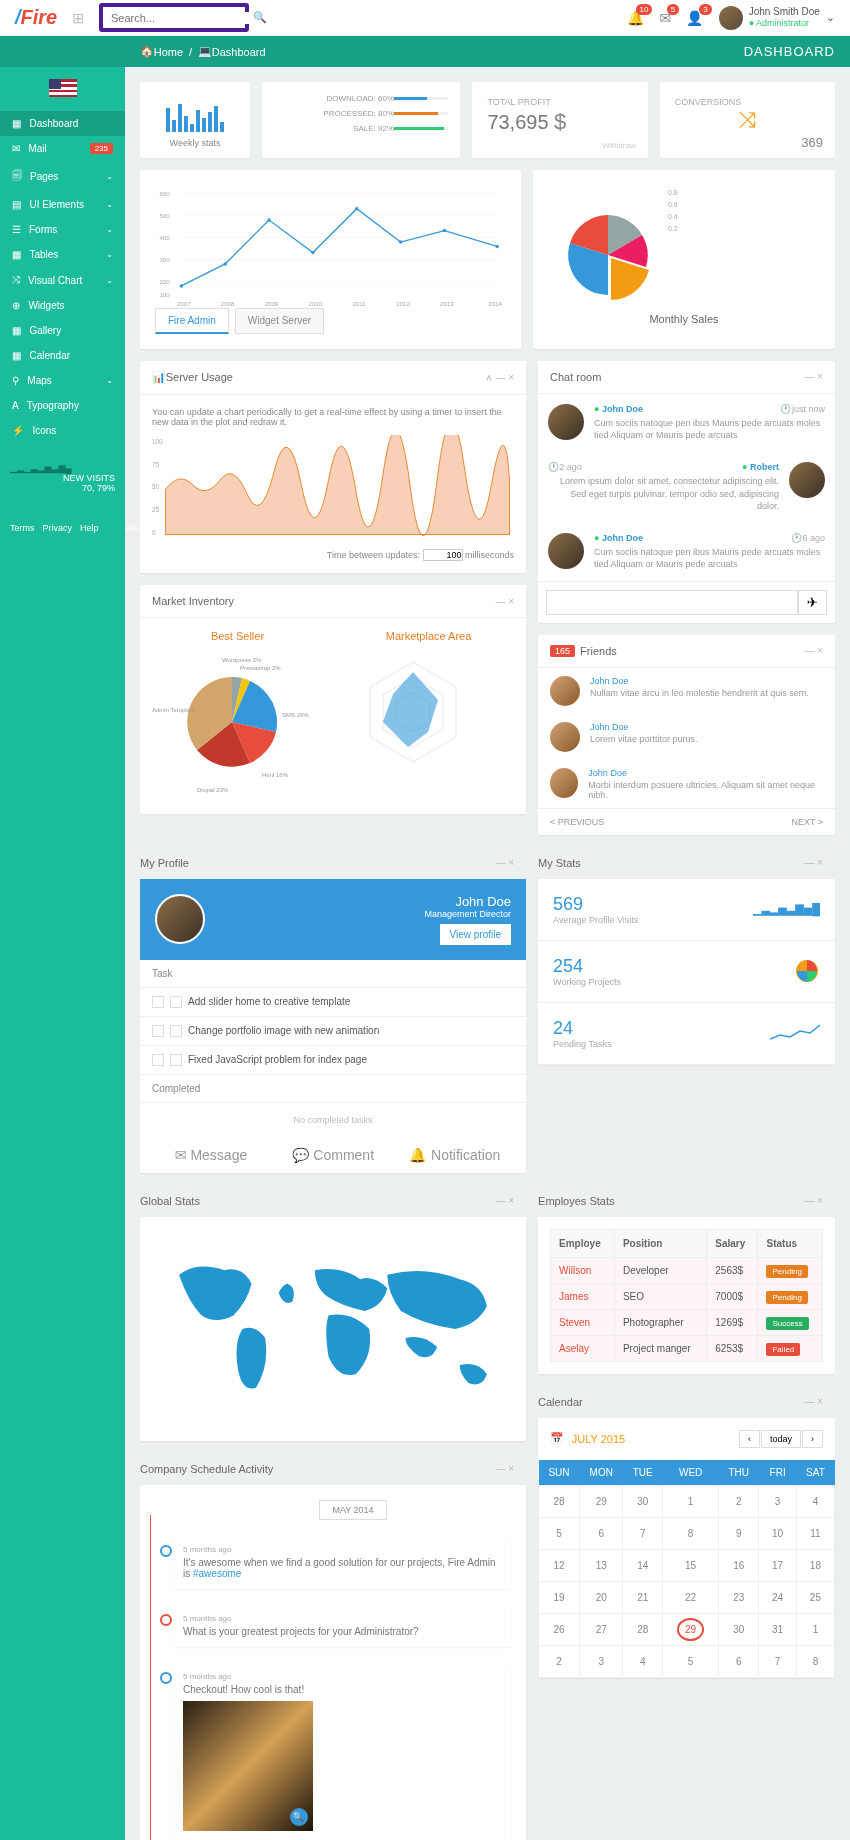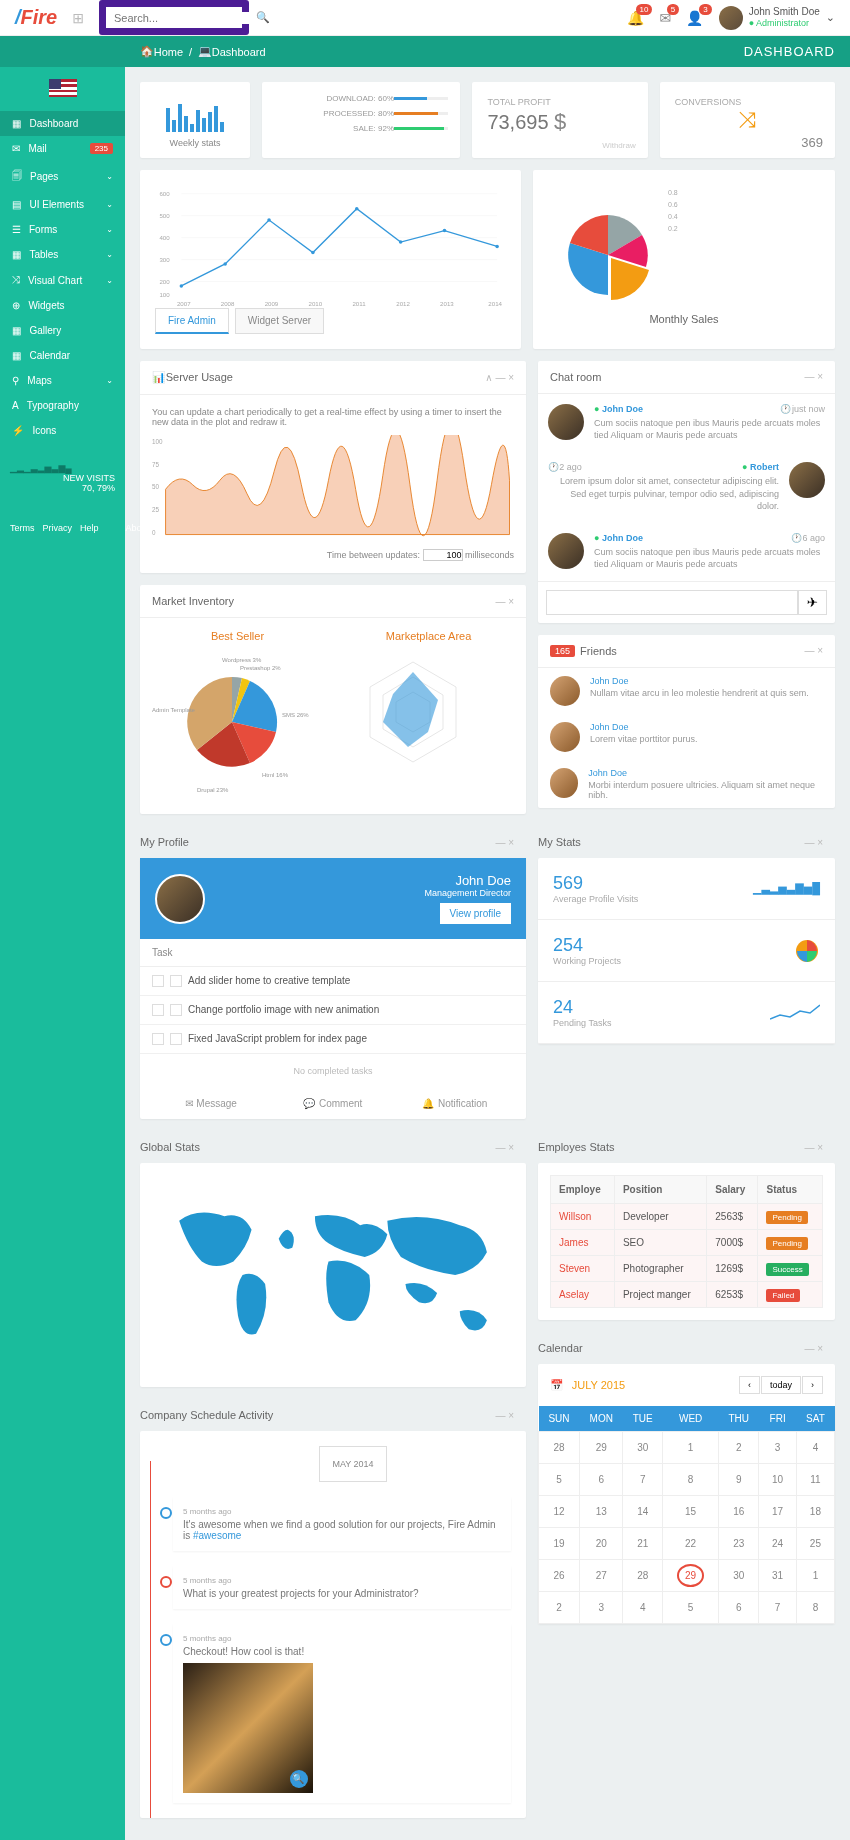--- a/index.html
+++ b/index.html
@@ -1,21 +1,21 @@
 <!DOCTYPE html>
 <html><head>
 <meta charset="utf-8">
 <style>
 *{margin:0;padding:0;box-sizing:border-box;font-family:Arial,sans-serif}
 body{background:#ecf0f1;font-size:11px;color:#555}
 .topbar{background:#fff;height:36px;display:flex;align-items:center;padding:0 15px;border-bottom:1px solid #eee}
 .logo{font-family:cursive;font-style:italic;font-size:20px;color:#e74c3c;font-weight:bold}
 .logo-slash{color:#3498db}
 .tb-icon{margin-left:15px;color:#bbb;font-size:14px}
-.search{margin-left:15px;border:7px solid #4c1d95;border-radius:3px;padding:4px 8px;width:150px;display:flex;align-items:center}
+.search{margin-left:15px;border:4px solid #4c1d95;border-radius:3px;padding:4px 8px;width:150px;display:flex;align-items:center}
 .search input{border:none;outline:none;font-size:11px;flex:1}
 .tb-right{margin-left:auto;display:flex;align-items:center;gap:15px}
 .tb-badge{position:relative;color:#888;font-size:14px}
 .tb-badge .bdg{position:absolute;top:-6px;right:-8px;background:#e74c3c;color:#fff;font-size:8px;padding:1px 4px;border-radius:8px}
 .user-info{display:flex;align-items:center;gap:6px}
 .avatar{width:24px;height:24px;border-radius:50%;background:linear-gradient(135deg,#8b6f47,#5a4a3a)}
 .user-text{font-size:10px;line-height:1.2}
 .user-text .role{color:#2ecc71;font-size:9px}
 .breadcrumb{background:#16a085;color:#fff;padding:8px 15px 8px 140px;display:flex;align-items:center;font-size:11px}
 .breadcrumb a{color:#fff;text-decoration:none}
@@ -72,42 +72,42 @@
 .friend .txt{color:#999;margin-top:2px}
 .pager{display:flex;justify-content:space-between;padding:8px 12px;font-size:9px;color:#999;border-top:1px solid #eee}
 .badge-red{background:#e74c3c;color:#fff;padding:1px 5px;border-radius:2px;font-size:9px}
 .profile-head{background:#3498db;color:#fff;padding:15px;display:flex;align-items:center;gap:15px}
 .prof-av{width:50px;height:50px;border-radius:50%;background:linear-gradient(135deg,#8b6f47,#3a2f25);border:2px solid #fff}
 .prof-info{margin-left:auto;text-align:right}
 .prof-btn{background:#fff;color:#3498db;border:none;padding:5px 10px;font-size:10px;margin-top:5px}
 .task-sec{padding:8px 12px;font-size:10px;color:#888;border-bottom:1px solid #eee}
 .task-item{padding:8px 12px;border-bottom:1px solid #f0f0f0;font-size:10px;display:flex;gap:6px}
 .chk{width:12px;height:12px;border:1px solid #ddd}
-.prof-actions{display:flex;padding:10px;font-size:10px;color:#999}
+.prof-actions{display:flex;padding:10px;font-size:14px;color:#999}
 .prof-actions div{flex:1;text-align:center}
 .stat-row{padding:15px;border-bottom:1px solid #eee;display:flex;align-items:center}
 .stat-row .num{font-size:18px;color:#3498db}
 .stat-row .lbl{font-size:9px;color:#aaa}
 .stat-row .viz{margin-left:auto}
 .table{width:100%;border-collapse:collapse;font-size:10px}
 .table th{background:#f8f8f8;padding:8px;text-align:left;border:1px solid #eee;color:#666}
 .table td{padding:7px 8px;border:1px solid #eee}
 .table tr:nth-child(odd) td{background:#fdf5f5}
 .st-badge{padding:2px 6px;border-radius:2px;color:#fff;font-size:8px}
 .cal-head{padding:12px;display:flex;align-items:center;gap:8px}
 .cal-title{color:#f39c12;font-size:11px}
 .cal-nav{margin-left:auto;display:flex;gap:1px}
 .cal-nav button{border:1px solid #ddd;background:#fff;padding:3px 8px;font-size:9px}
 .cal-grid{width:100%;border-collapse:collapse;font-size:10px;text-align:center}
 .cal-grid th{background:#3498db;color:#fff;padding:7px;font-weight:normal}
 .cal-grid td{padding:10px;border:1px solid #eee;color:#888}
 .cal-grid td.today{position:relative}
 .cal-grid td.today span{border:2px solid #e74c3c;border-radius:50%;padding:4px 6px;color:#e74c3c}
 .timeline{padding:15px;position:relative}
-.tl-date{text-align:center;background:#fff;border:1px solid #ddd;padding:12px 12px;display:inline-block;font-size:9px;color:#888;margin-left:40px}
+.tl-date{text-align:center;background:#fff;border:1px solid #ddd;padding:4px 12px;display:inline-block;font-size:9px;color:#888;margin-left:40px}
 .tl-item{display:flex;gap:1px;margin-top:15px;position:relative}
 .tl-dot{width:12px;height:12px;border:2px solid #3498db;border-radius:50%;background:#fff;margin-top:10px;flex-shrink:0;margin-left:5px;z-index:1}
 .tl-dot.red{border-color:#e74c3c}
 .tl-line{position:absolute;left:10px;top:30px;bottom:0;width:1px;background:#e74c3c}
 .tl-body{background:#fff;padding:10px;flex:1;box-shadow:0 1px 2px rgba(0,0,0,0.05)}
 .tl-body .when{font-size:8px;color:#aaa}
 .tl-body .txt{font-size:10px;color:#777;margin-top:3px}
 .tl-body .hashtag{color:#3498db}
 .tl-img{width:130px;height:130px;background:linear-gradient(135deg,#2a1f15,#d4a056,#1a1208);margin-top:6px;position:relative}
 .tl-img .zoom{position:absolute;bottom:5px;right:5px;background:#3498db;color:#fff;width:18px;height:18px;border-radius:50%;text-align:center;line-height:18px;font-size:10px}
@@ -471,20 +471,24 @@
                 </div>
               </div>
               <div class="friend">
                 <div class="friend-av"></div>
                 <div>
                   <div class="name">John Doe</div>
                   <div class="txt">Morbi interdum posuere ultricies. Aliquam sit amet neque nibh.</div>
                 </div>
               </div>
             </div>
+    <div class="pager">
+              <span>&lt; PREVIOUS</span>
+              <span>NEXT &gt;</span>
+            </div>
   </div>
 </div>
 </div>
 
 <div class="row">
 <div class="col-l">
   <div class="panel-head" style="border:none;padding-left:0">
             <span>My Profile</span>
             <span class="ctrls">— ×</span>
           </div>
@@ -508,20 +512,21 @@
                 <span class="chk"></span>
                 <span class="chk"></span>
                 <span>Change portfolio image with new animation</span>
               </div>
               <div class="task-item">
                 <span class="chk"></span>
                 <span class="chk"></span>
                 <span>Fixed JavaScript problem for index page</span>
               </div>
             </div>
+    <div class="task-sec">Completed</div>
     <div style="text-align:center;padding:12px;font-size:9px;color:#bbb">No completed tasks</div>
     <div class="prof-actions" id="prof-actions">
               <div>✉ Message</div>
               <div>💬 Comment</div>
               <div>🔔 Notification</div>
             </div>
   </div>
 </div>
 <div class="col-r">
   <div class="panel-head" style="border:none;padding-left:0">

